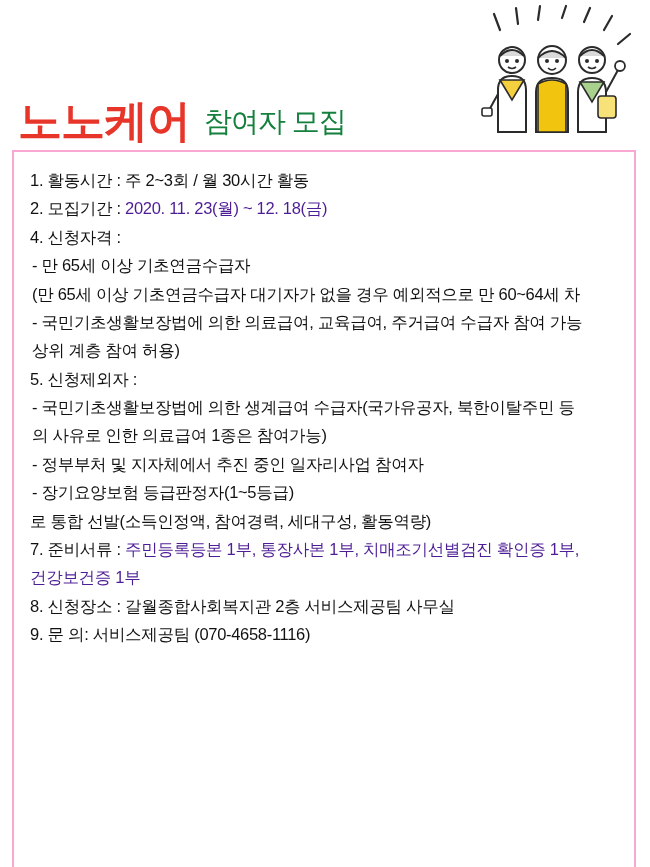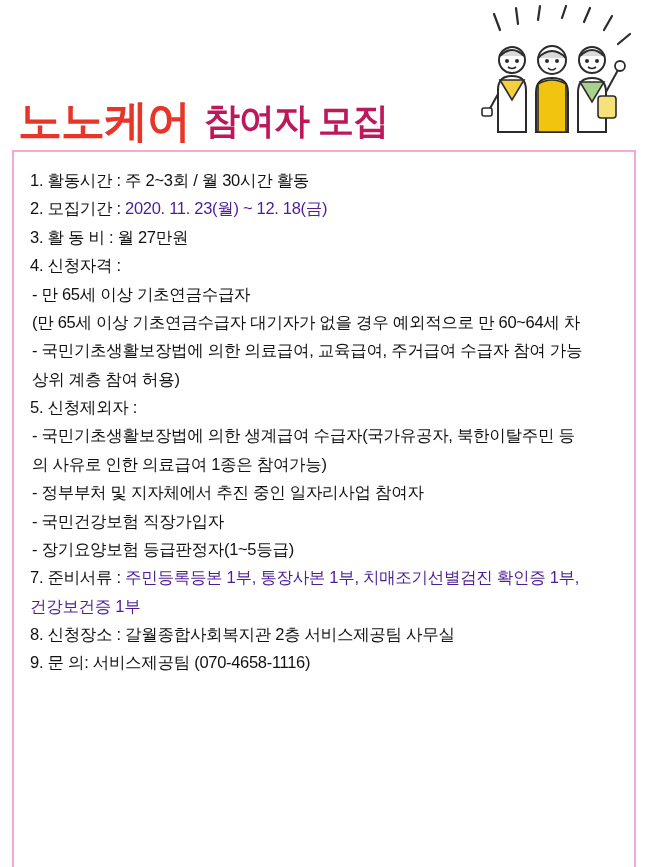--- a/index.html
+++ b/index.html
@@ -32,23 +32,23 @@
     margin-top: 44px;
   }
   .title-red {
     font-size: 44px;
     font-weight: bold;
     color: #e8352a;
     letter-spacing: -1px;
     font-family: "Liberation Sans", sans-serif;
   }
   .title-black {
-    font-size: 36px;
-    font-weight: bold;
-    color: #be185d;
+    font-size: 28px;
+    font-weight: normal;
+    color: #15803d;
     letter-spacing: -1px;
     margin-left: 14px;
     font-family: "Liberation Sans", sans-serif;
   }
 
   
   .illustration {
     position: absolute;
     right: 14px;
     top: 4px;
@@ -143,35 +143,34 @@
 </div>
 
 <div class="box">
 
   <div class="line">1. 활동시간 : 주 2~3회 / 월 30시간 활동</div>
 
   <div class="line">
     <span>2. 모집기간 : </span><span class="red">2020. 11. 23(월) ~ 12. 18(금)</span>
   </div>
 
-  <div class="line">3. 활 동 비 : 월 27만원</div>
 
   <div class="line">4. 신청자격 :</div>
   <div class="line indent">- 만 65세 이상 기초연금수급자</div>
   <div class="line indent">(만 65세 이상 기초연금수급자 대기자가 없을 경우 예외적으로 만 60~64세 차</div>
   <div class="line indent">- 국민기초생활보장법에 의한 의료급여, 교육급여, 주거급여 수급자 참여 가능</div>
   <div class="line indent">상위 계층 참여 허용)</div>
 
   <div class="line">5. 신청제외자 :</div>
   <div class="line indent">- 국민기초생활보장법에 의한 생계급여 수급자(국가유공자, 북한이탈주민 등</div>
   <div class="line indent">의 사유로 인한 의료급여 1종은 참여가능)</div>
   <div class="line indent">- 정부부처 및 지자체에서 추진 중인 일자리사업 참여자</div>
-  <div class="line indent">- 국민건강보험 직장가입자</div>
   <div class="line indent">- 장기요양보험 등급판정자(1~5등급)</div>
 
+  <div class="line">로 통합 선발(소득인정액, 참여경력, 세대구성, 활동역량)</div>
 
   <div class="line">
     <span>7. 준비서류 : </span><span class="red">주민등록등본 1부, 통장사본 1부, 치매조기선별검진 확인증 1부,</span>
   </div>
   <div class="line red">건강보건증 1부</div>
 
   <div class="line">8. 신청장소 : 갈월종합사회복지관 2층 서비스제공팀 사무실</div>
   <div class="line">9. 문 의: 서비스제공팀 (070-4658-1116)</div>
 
 </div>

